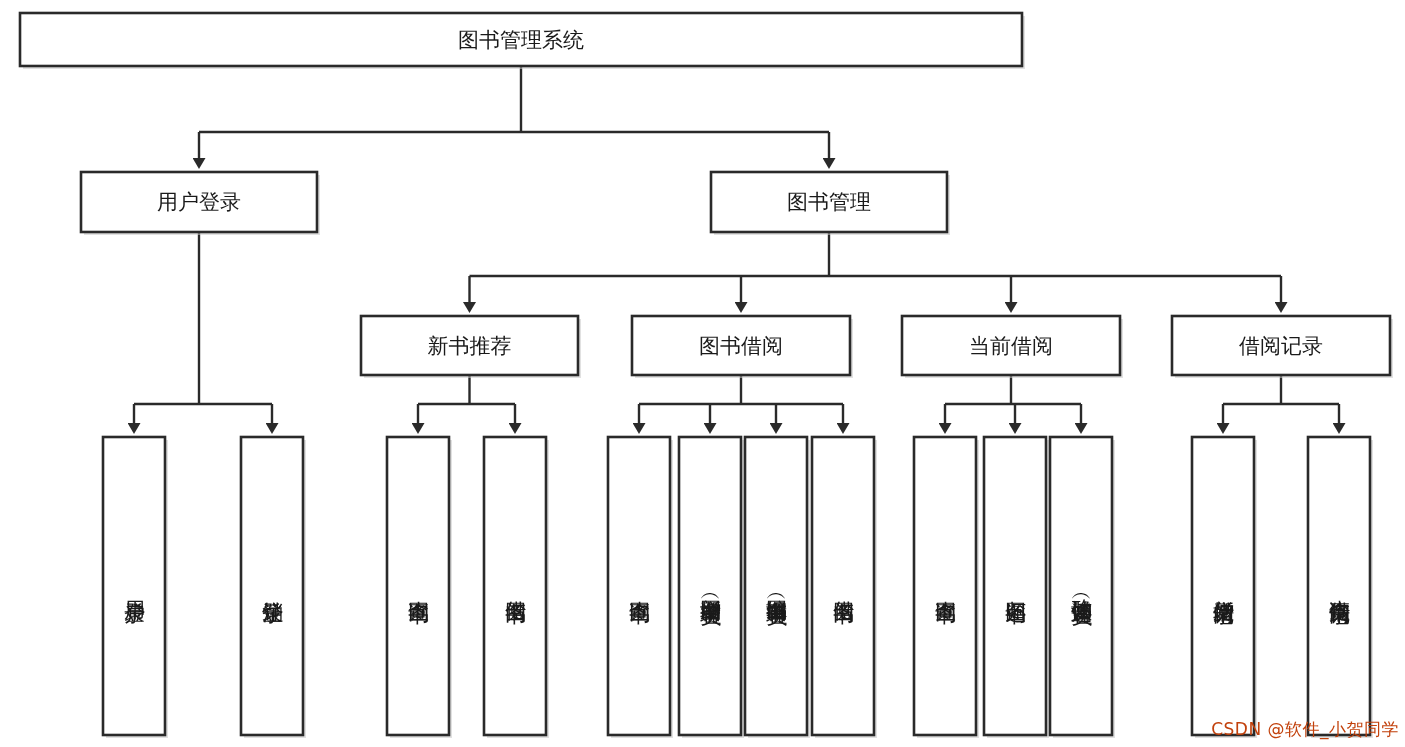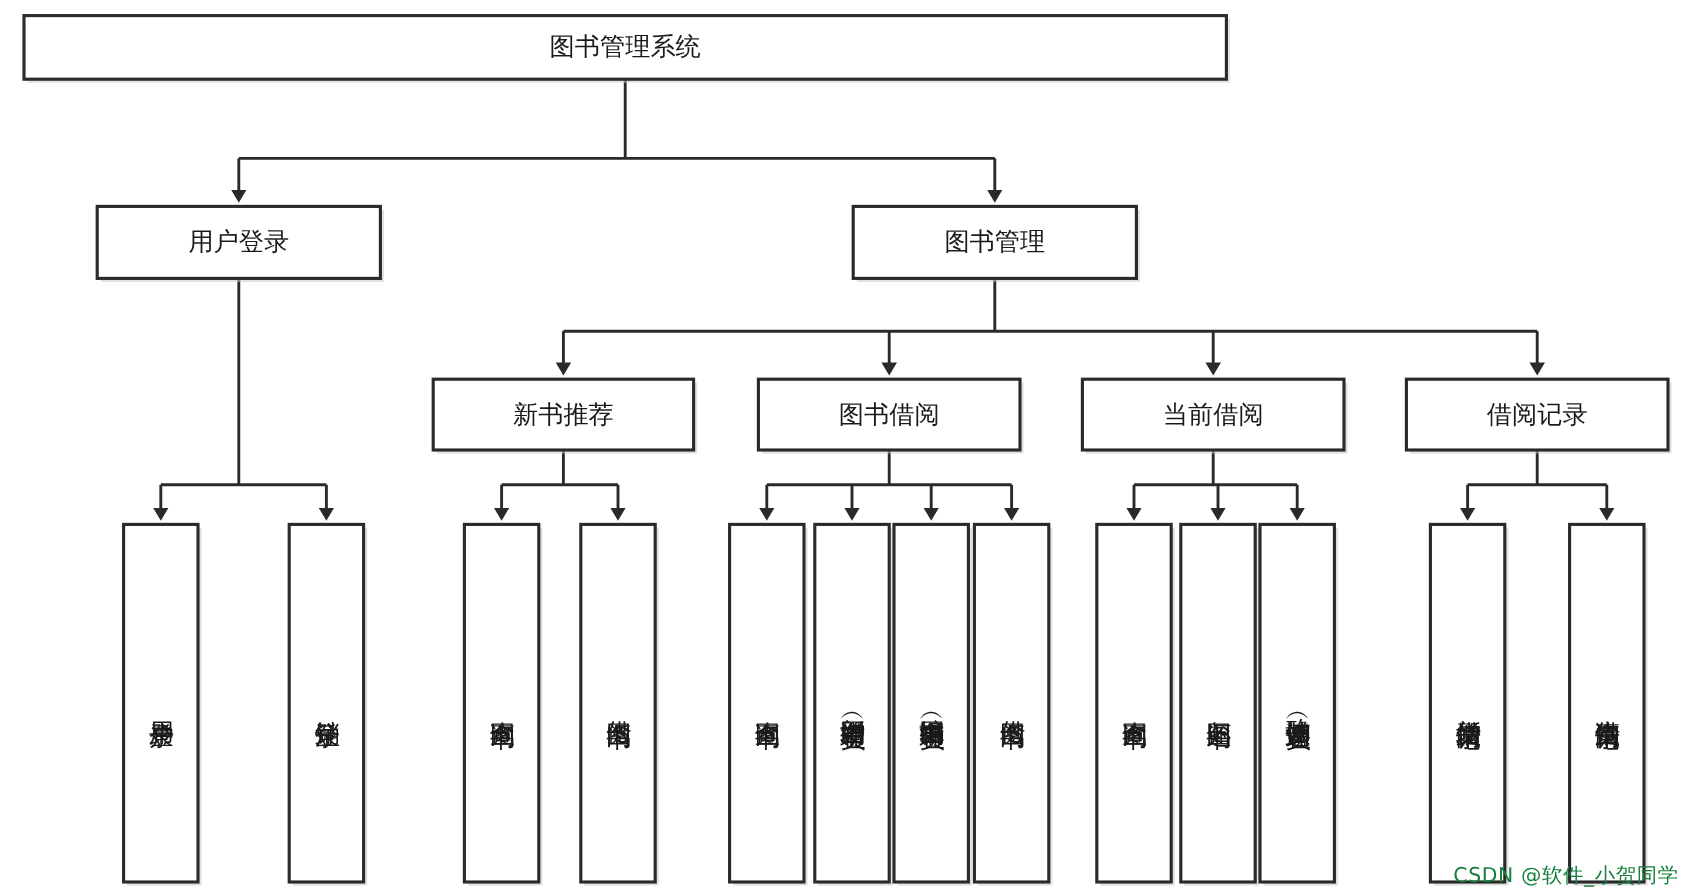--- a/index.html
+++ b/index.html
@@ -65,21 +65,21 @@
     justify-content: center;
     text-align: center;
     white-space: nowrap;
   }
   .watermark {
     position: absolute;
     right: 6px;
     bottom: 6px;
     font-family: "DejaVu Sans", "Liberation Sans", sans-serif;
     font-size: 17px;
-    color: #15803d;
+    color: #c2410c;
     letter-spacing: 0.5px;
     white-space: nowrap;
   }
 </style>
 </head>
 <body>
 
 <div id="diagram-root">
 
   <svg id="chart-svg" viewBox="0 0 1405 747">

